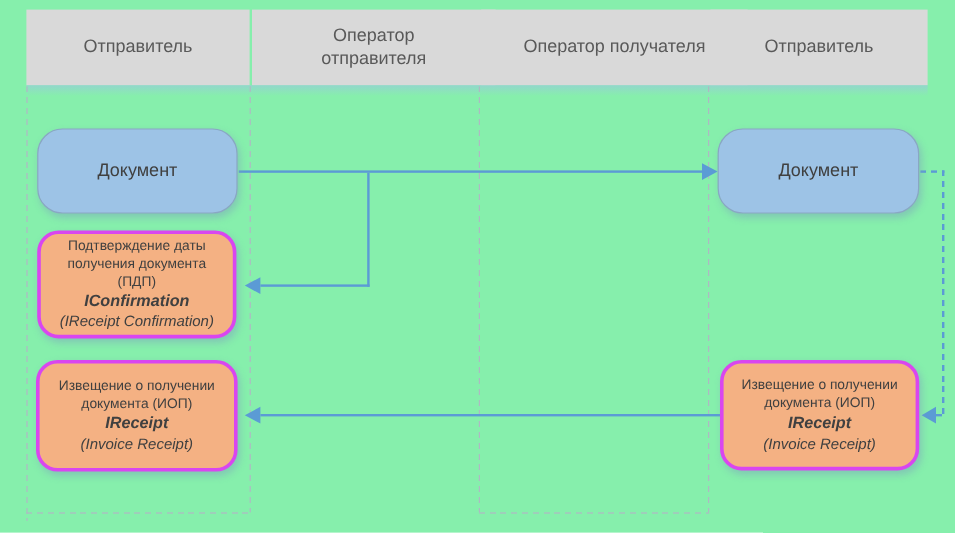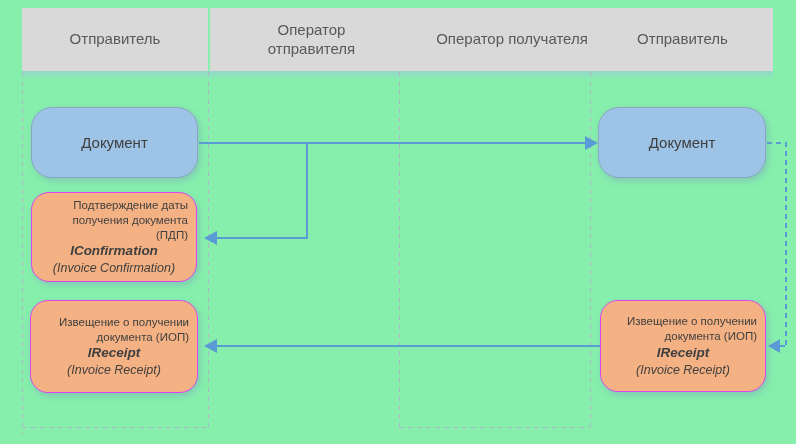--- a/index.html
+++ b/index.html
@@ -18,26 +18,26 @@
     position:absolute;left:22px;top:71px;width:751px;height:9px;
     background:linear-gradient(to bottom,rgba(158,195,230,.55),rgba(158,195,230,0));
   }
   
   .vdash{position:absolute;width:1px;
     background:repeating-linear-gradient(to bottom,var(--lane-dash,#AFB8C3) 0 5px,transparent 5px 9px);}
   .hdash{position:absolute;height:1px;
     background:repeating-linear-gradient(to right,var(--lane-dash,#AFB8C3) 0 5px,transparent 5px 9px);}
   
   .node{
-    position:absolute;border-radius:21px;color:#404040;text-align:right;
+    position:absolute;border-radius:21px;color:#404040;text-align:center;
     display:flex;flex-direction:column;align-items:center;justify-content:center;
     box-sizing:border-box;box-shadow:2px 3px 6px rgba(125,155,190,.45);
   }
   .node-blue{background:var(--node-blue,#9DC3E6);border:1px solid #89A7C3;font-size:15px;}
-  .node-orange{background:var(--node-orange,#F4B183);border:1px solid #d946ef;padding:4px 8px;}
+  .node-orange{background:var(--node-orange,#F4B183);border:3px solid #d946ef;padding:4px 8px;}
   .node-orange .ru{font-size:11.5px;line-height:1.3;}
   .node-orange .code{font-size:13.5px;font-weight:bold;font-style:italic;line-height:1.4;}
   .node-orange .en{font-size:12.5px;font-style:italic;line-height:1.2;}
   
   .hline{position:absolute;height:2px;background:var(--accent,#5B9BD5);}
   .vline{position:absolute;width:2px;background:var(--accent,#5B9BD5);}
   .arr-right{position:absolute;width:0;height:0;
     border-top:7px solid transparent;border-bottom:7px solid transparent;
     border-left:13px solid var(--accent,#5B9BD5);}
   .arr-left{position:absolute;width:0;height:0;
@@ -86,21 +86,21 @@
     <span>Документ</span>
   </div>
 
   <div class="node node-blue" style="left:598px;top:107px;width:168px;height:71px;">
     <span>Документ</span>
   </div>
 
   <div class="node node-orange" style="left:31px;top:192px;width:166px;height:90px;border-radius:18px;">
     <span class="ru">Подтверждение даты получения документа (ПДП)</span>
     <span class="code">IConfirmation</span>
-    <span class="en">(Invoice Confirmation)</span>
+    <span class="en">(IReceipt Confirmation)</span>
   </div>
 
   <div class="node node-orange" style="left:30px;top:300px;width:168px;height:93px;border-radius:18px;">
     <span class="ru">Извещение о получении документа (ИОП)</span>
     <span class="code">IReceipt</span>
     <span class="en">(Invoice Receipt)</span>
   </div>
 
   <div class="node node-orange" style="left:600px;top:300px;width:166px;height:92px;border-radius:18px;">
     <span class="ru">Извещение о получении документа (ИОП)</span>

